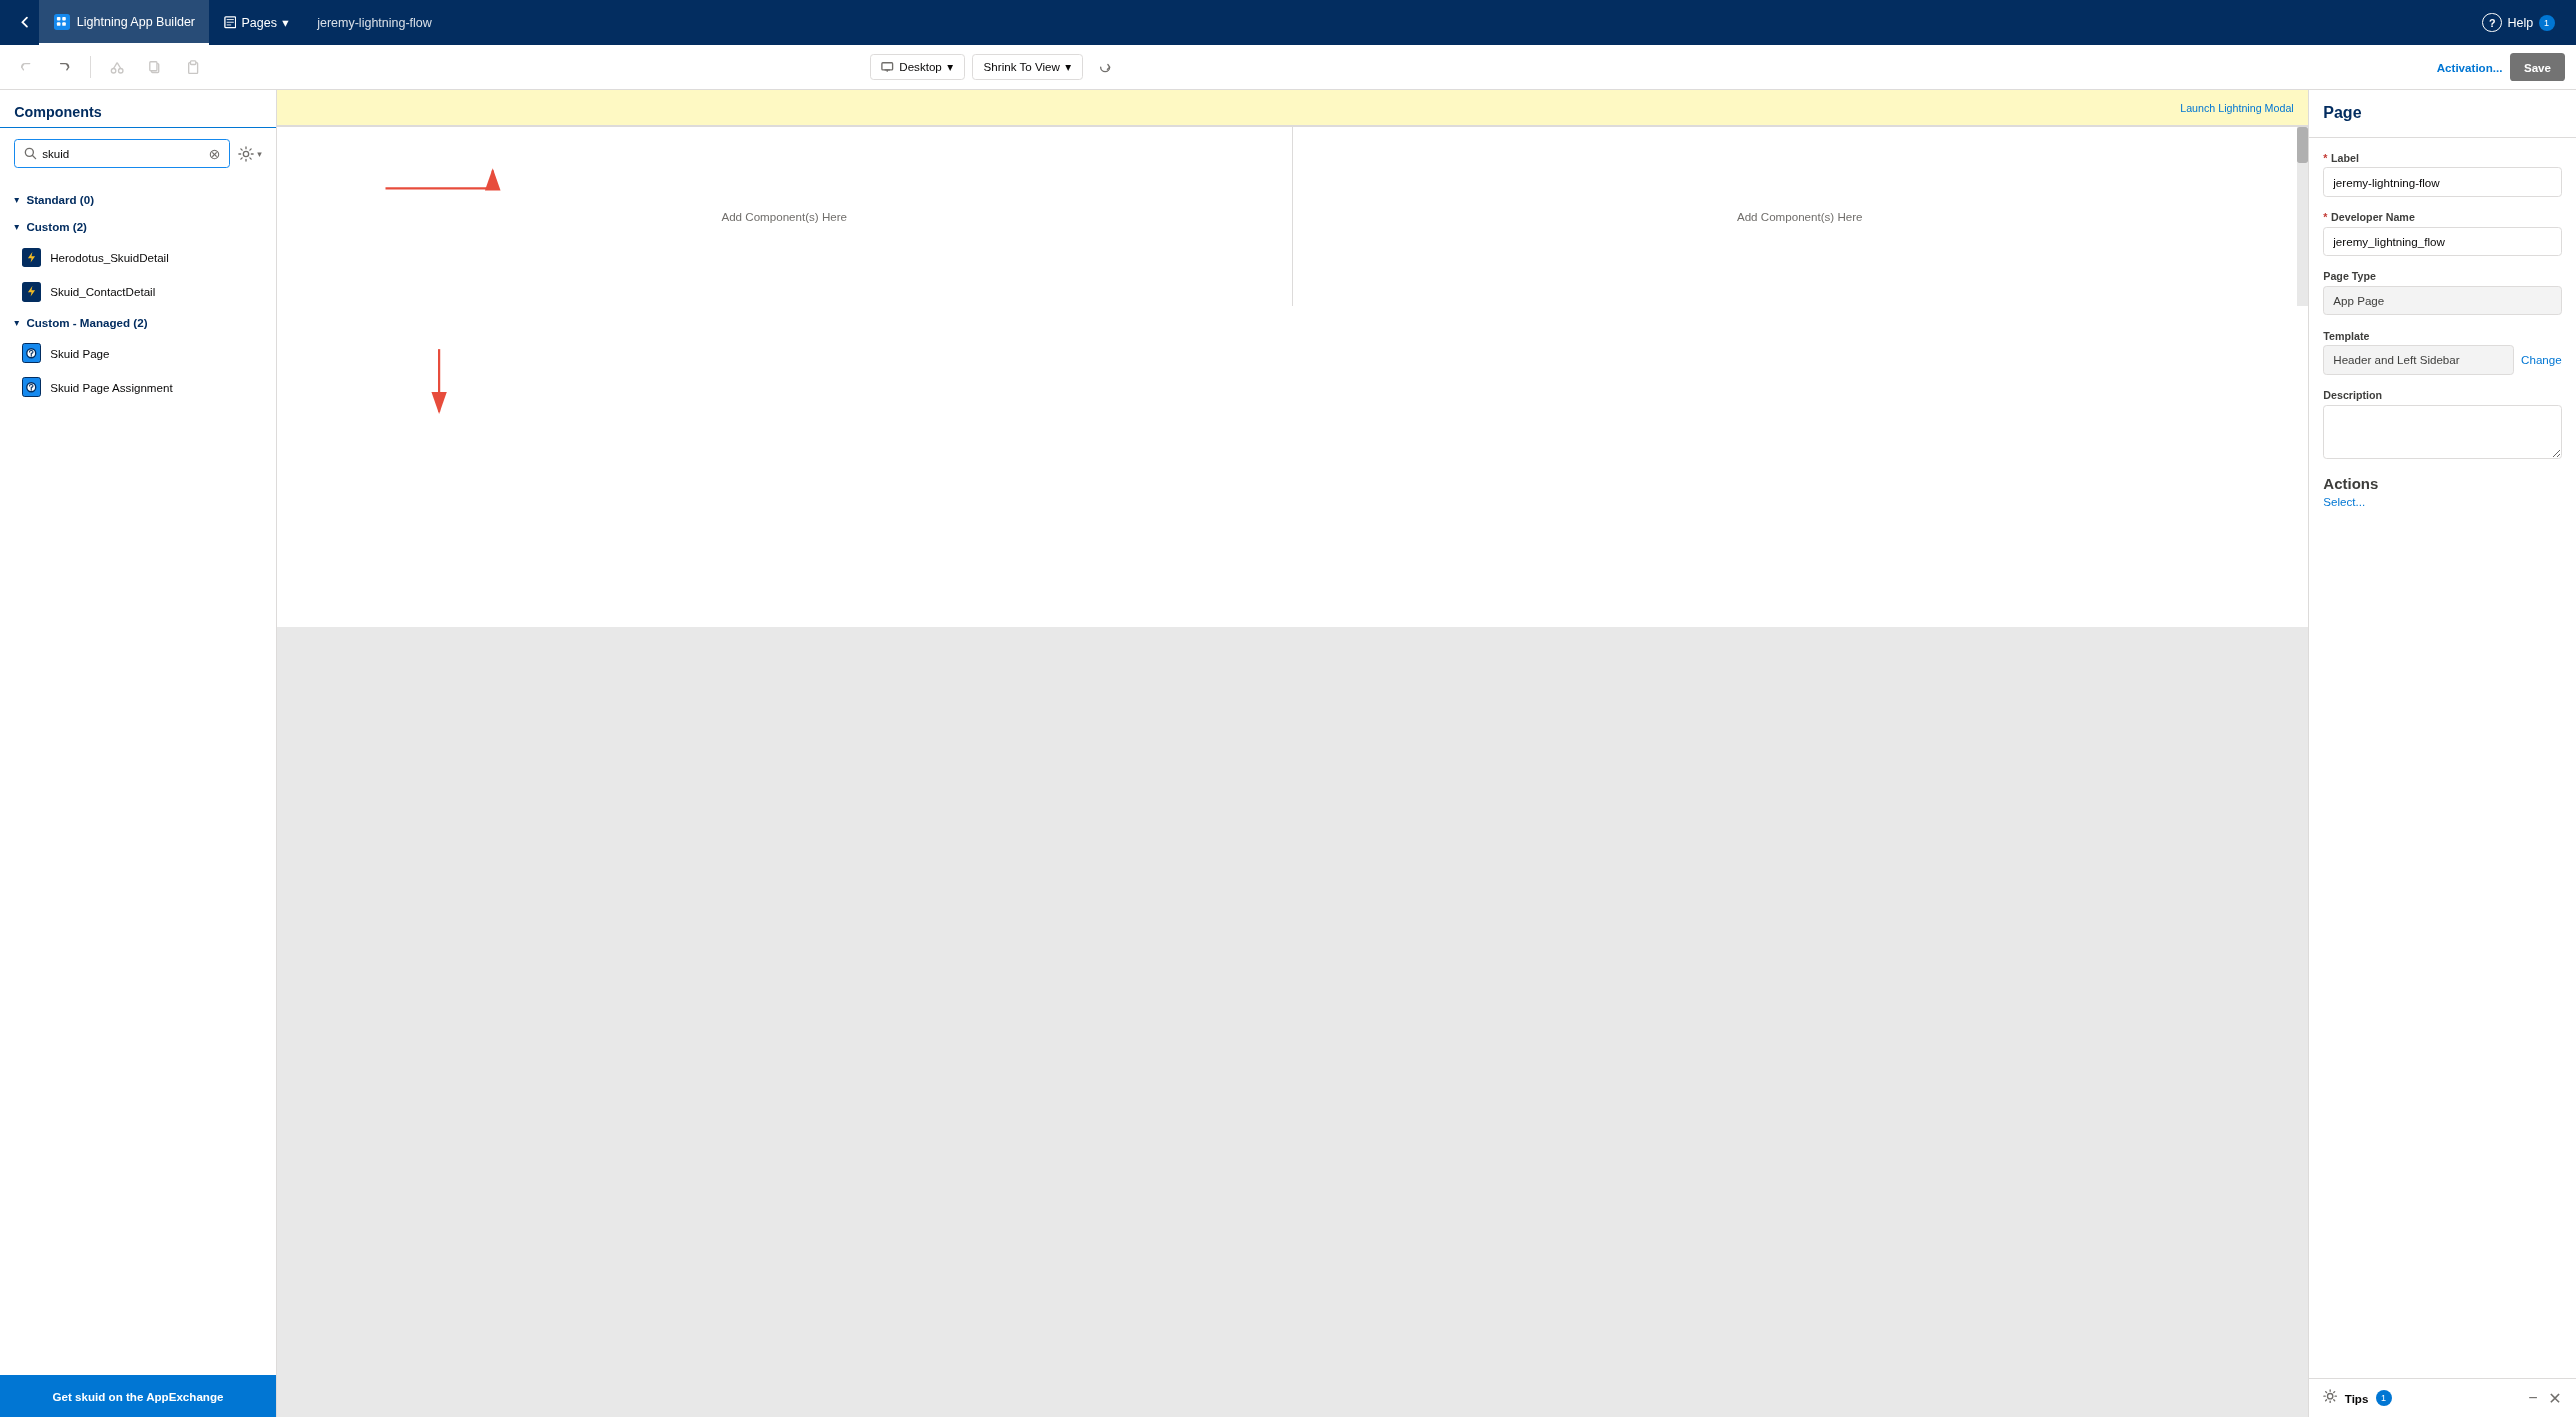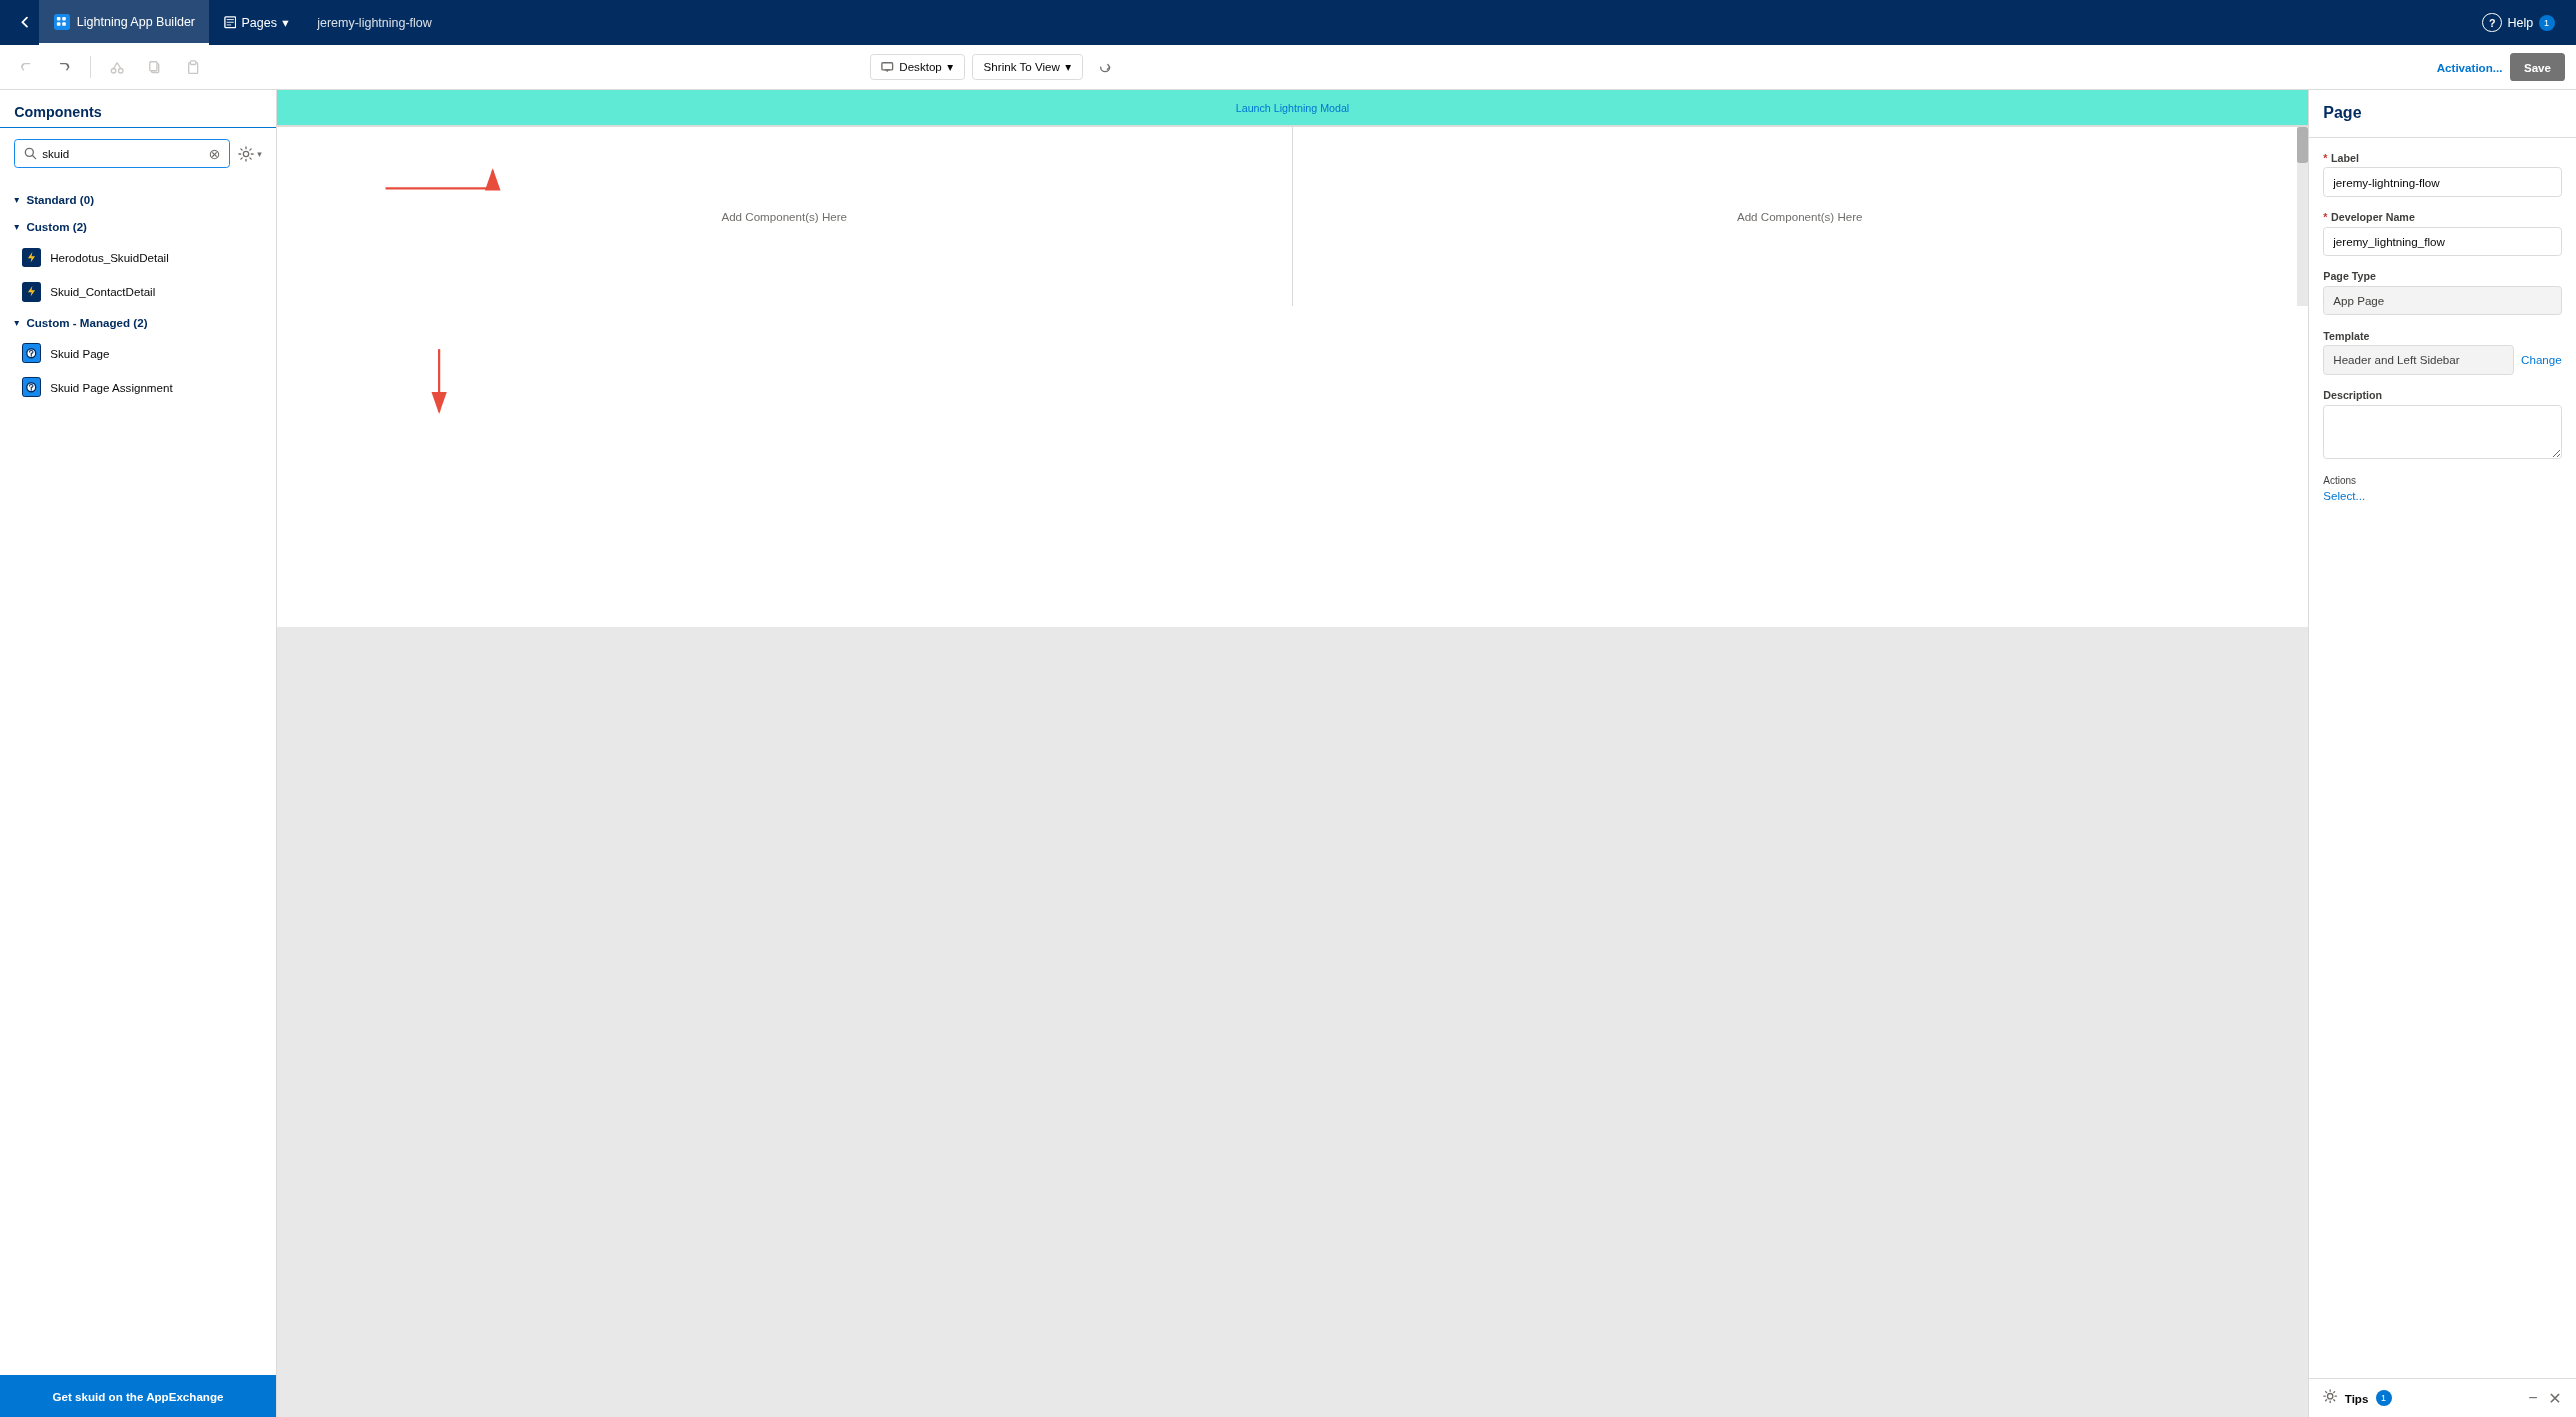--- a/index.html
+++ b/index.html
@@ -298,25 +298,25 @@
       overflow: auto;
       padding: 0;
       position: relative;
     }
     .canvas-inner {
       background: white;
       margin: 0;
       min-height: 537px;
     }
     .canvas-header-bar {
-      background: #5eead4;
+      background: #fef9c3;
       border-bottom: 0.9px solid #dddbda;
       padding: 7.2px 14.3px;
       display: flex;
-      justify-content: center;
+      justify-content: flex-end;
       align-items: center;
       min-height: 36px;
     }
     .launch-modal-link {
       color: #0176d3;
       font-size: 10.7px;
       cursor: pointer;
     }
     .canvas-body {
       display: flex;
@@ -432,22 +432,22 @@
       width: 100%;
       border: 0.9px solid #dddbda;
       border-radius: 3.6px;
       padding: 7.2px 9px;
       font-size: 11.6px;
       height: 54px;
       resize: vertical;
       outline: none;
     }
     .actions-label {
-      font-size: 10px;
-      font-weight: 400;
+      font-size: 15px;
+      font-weight: 700;
       color: #3e3e3c;
       margin-bottom: 3.6px;
     }
     .select-link {
       color: #0176d3;
       font-size: 11.6px;
       cursor: pointer;
       font-weight: 500;
     }
 

